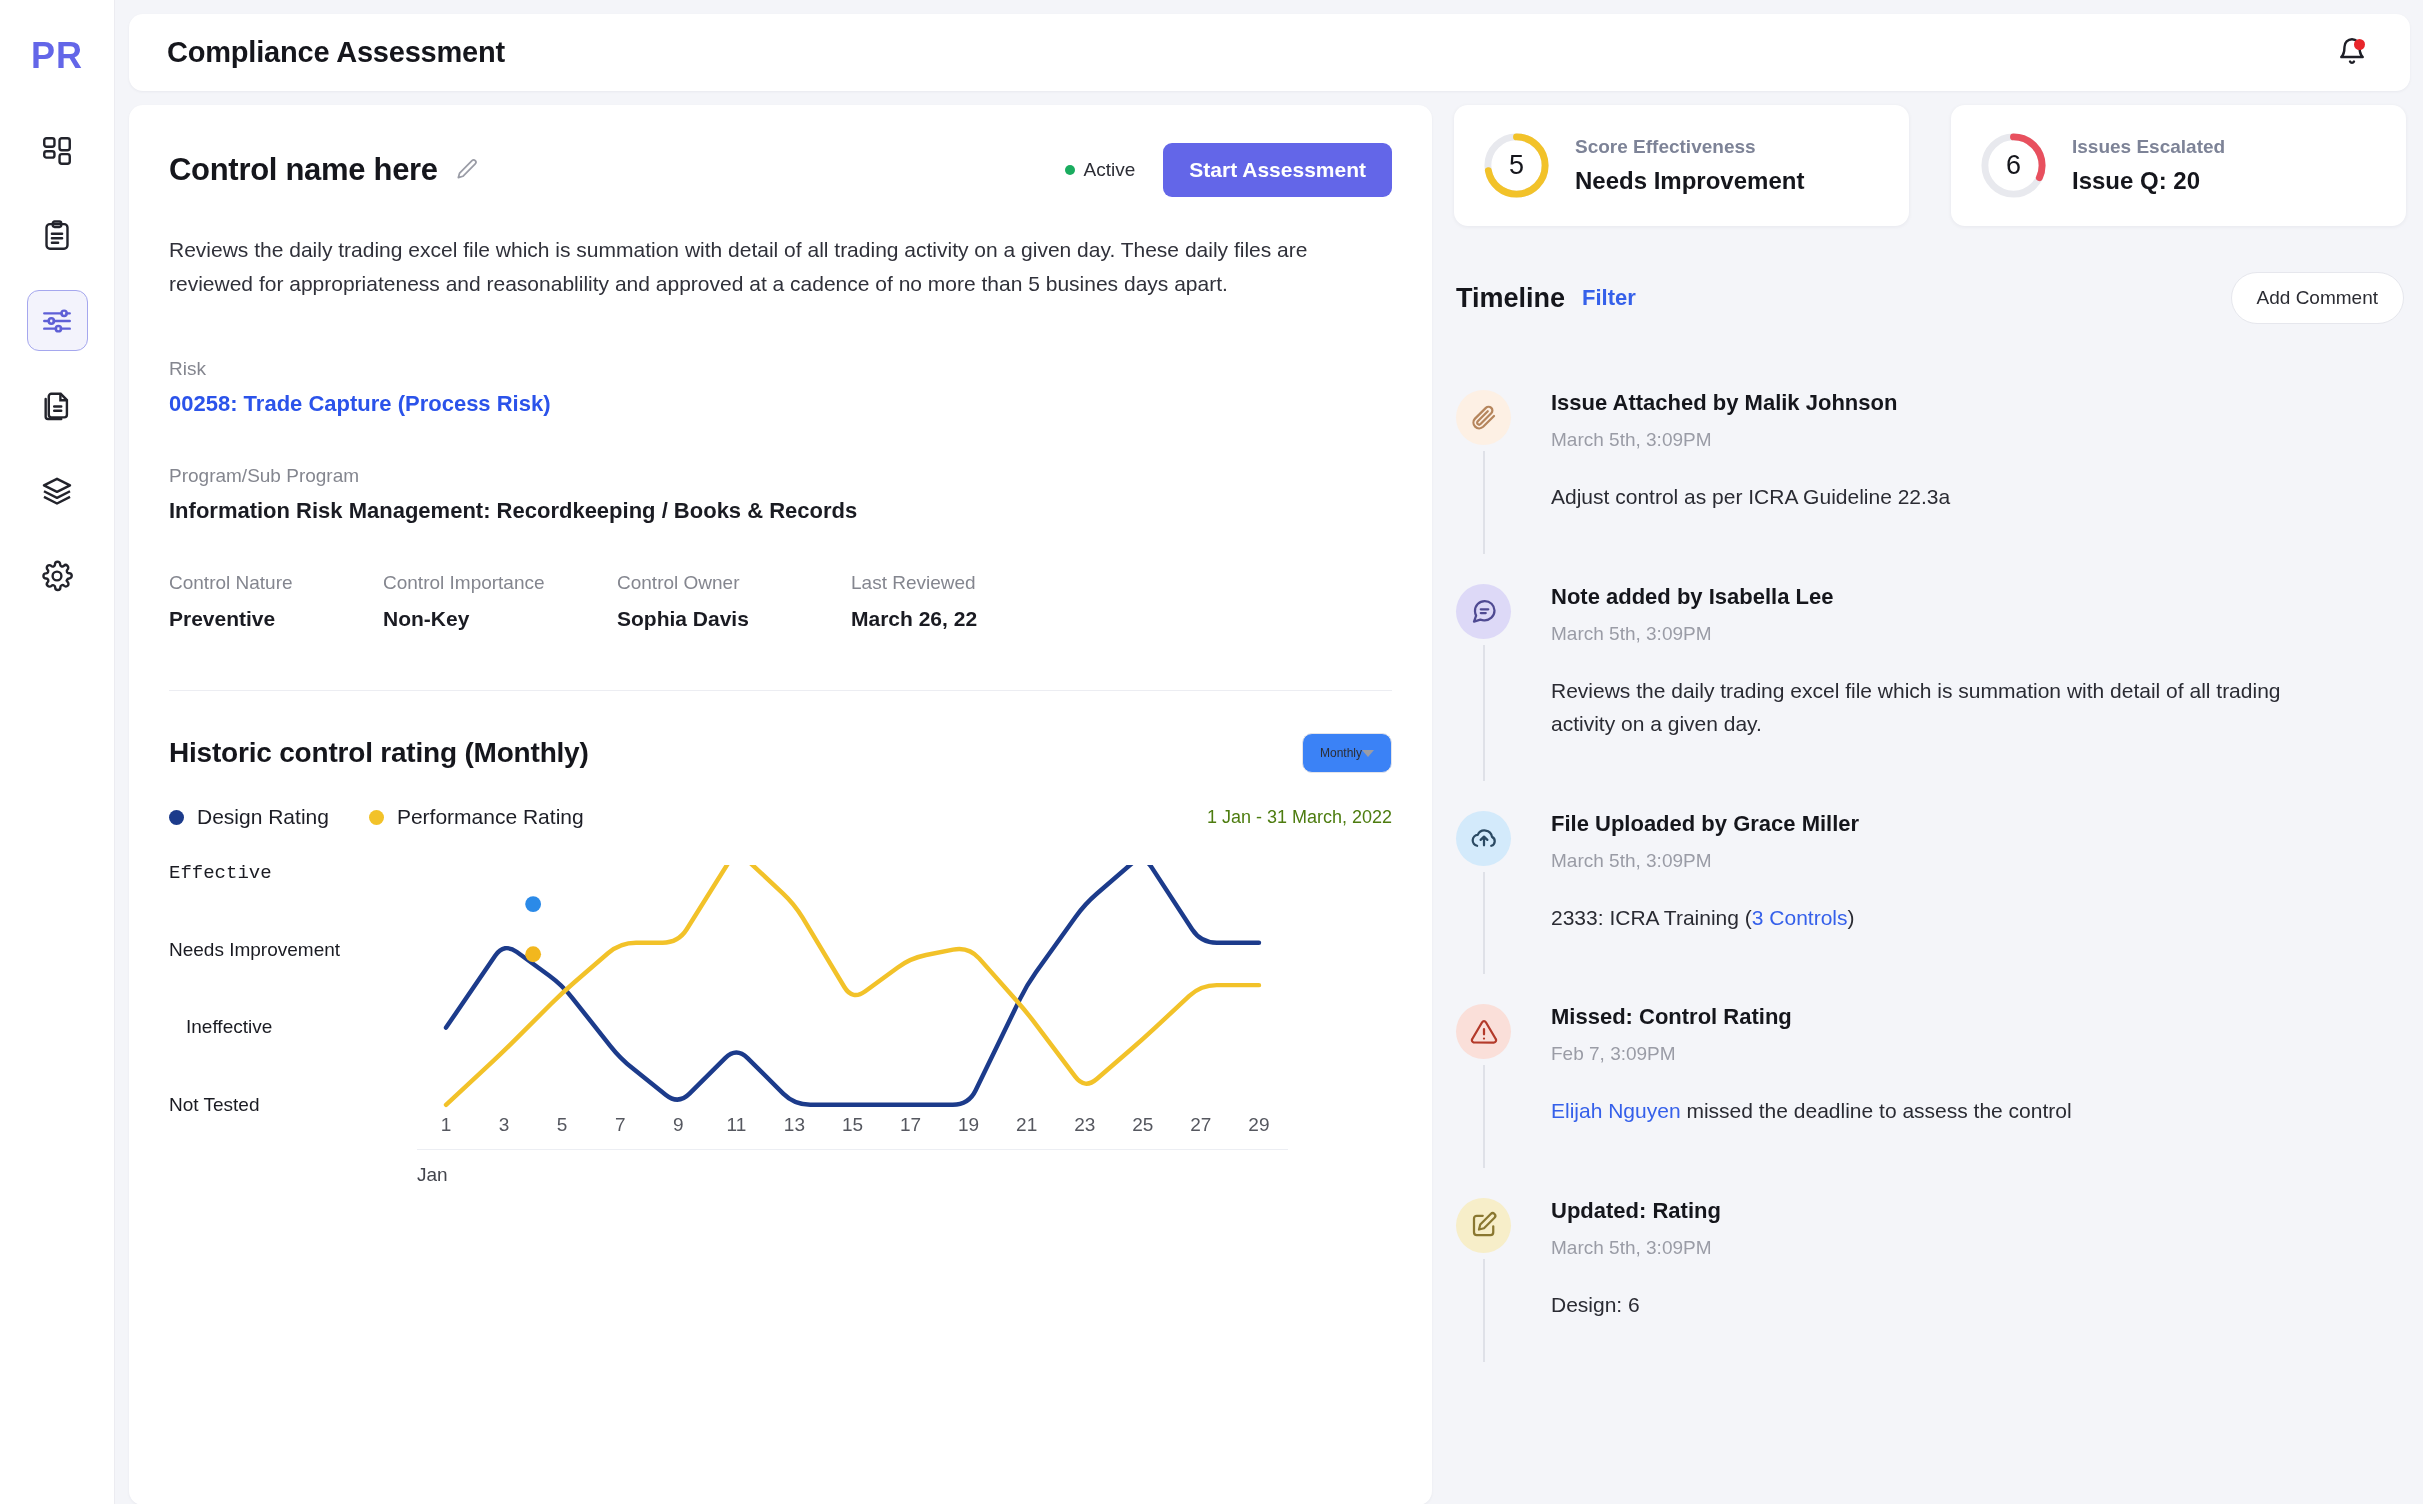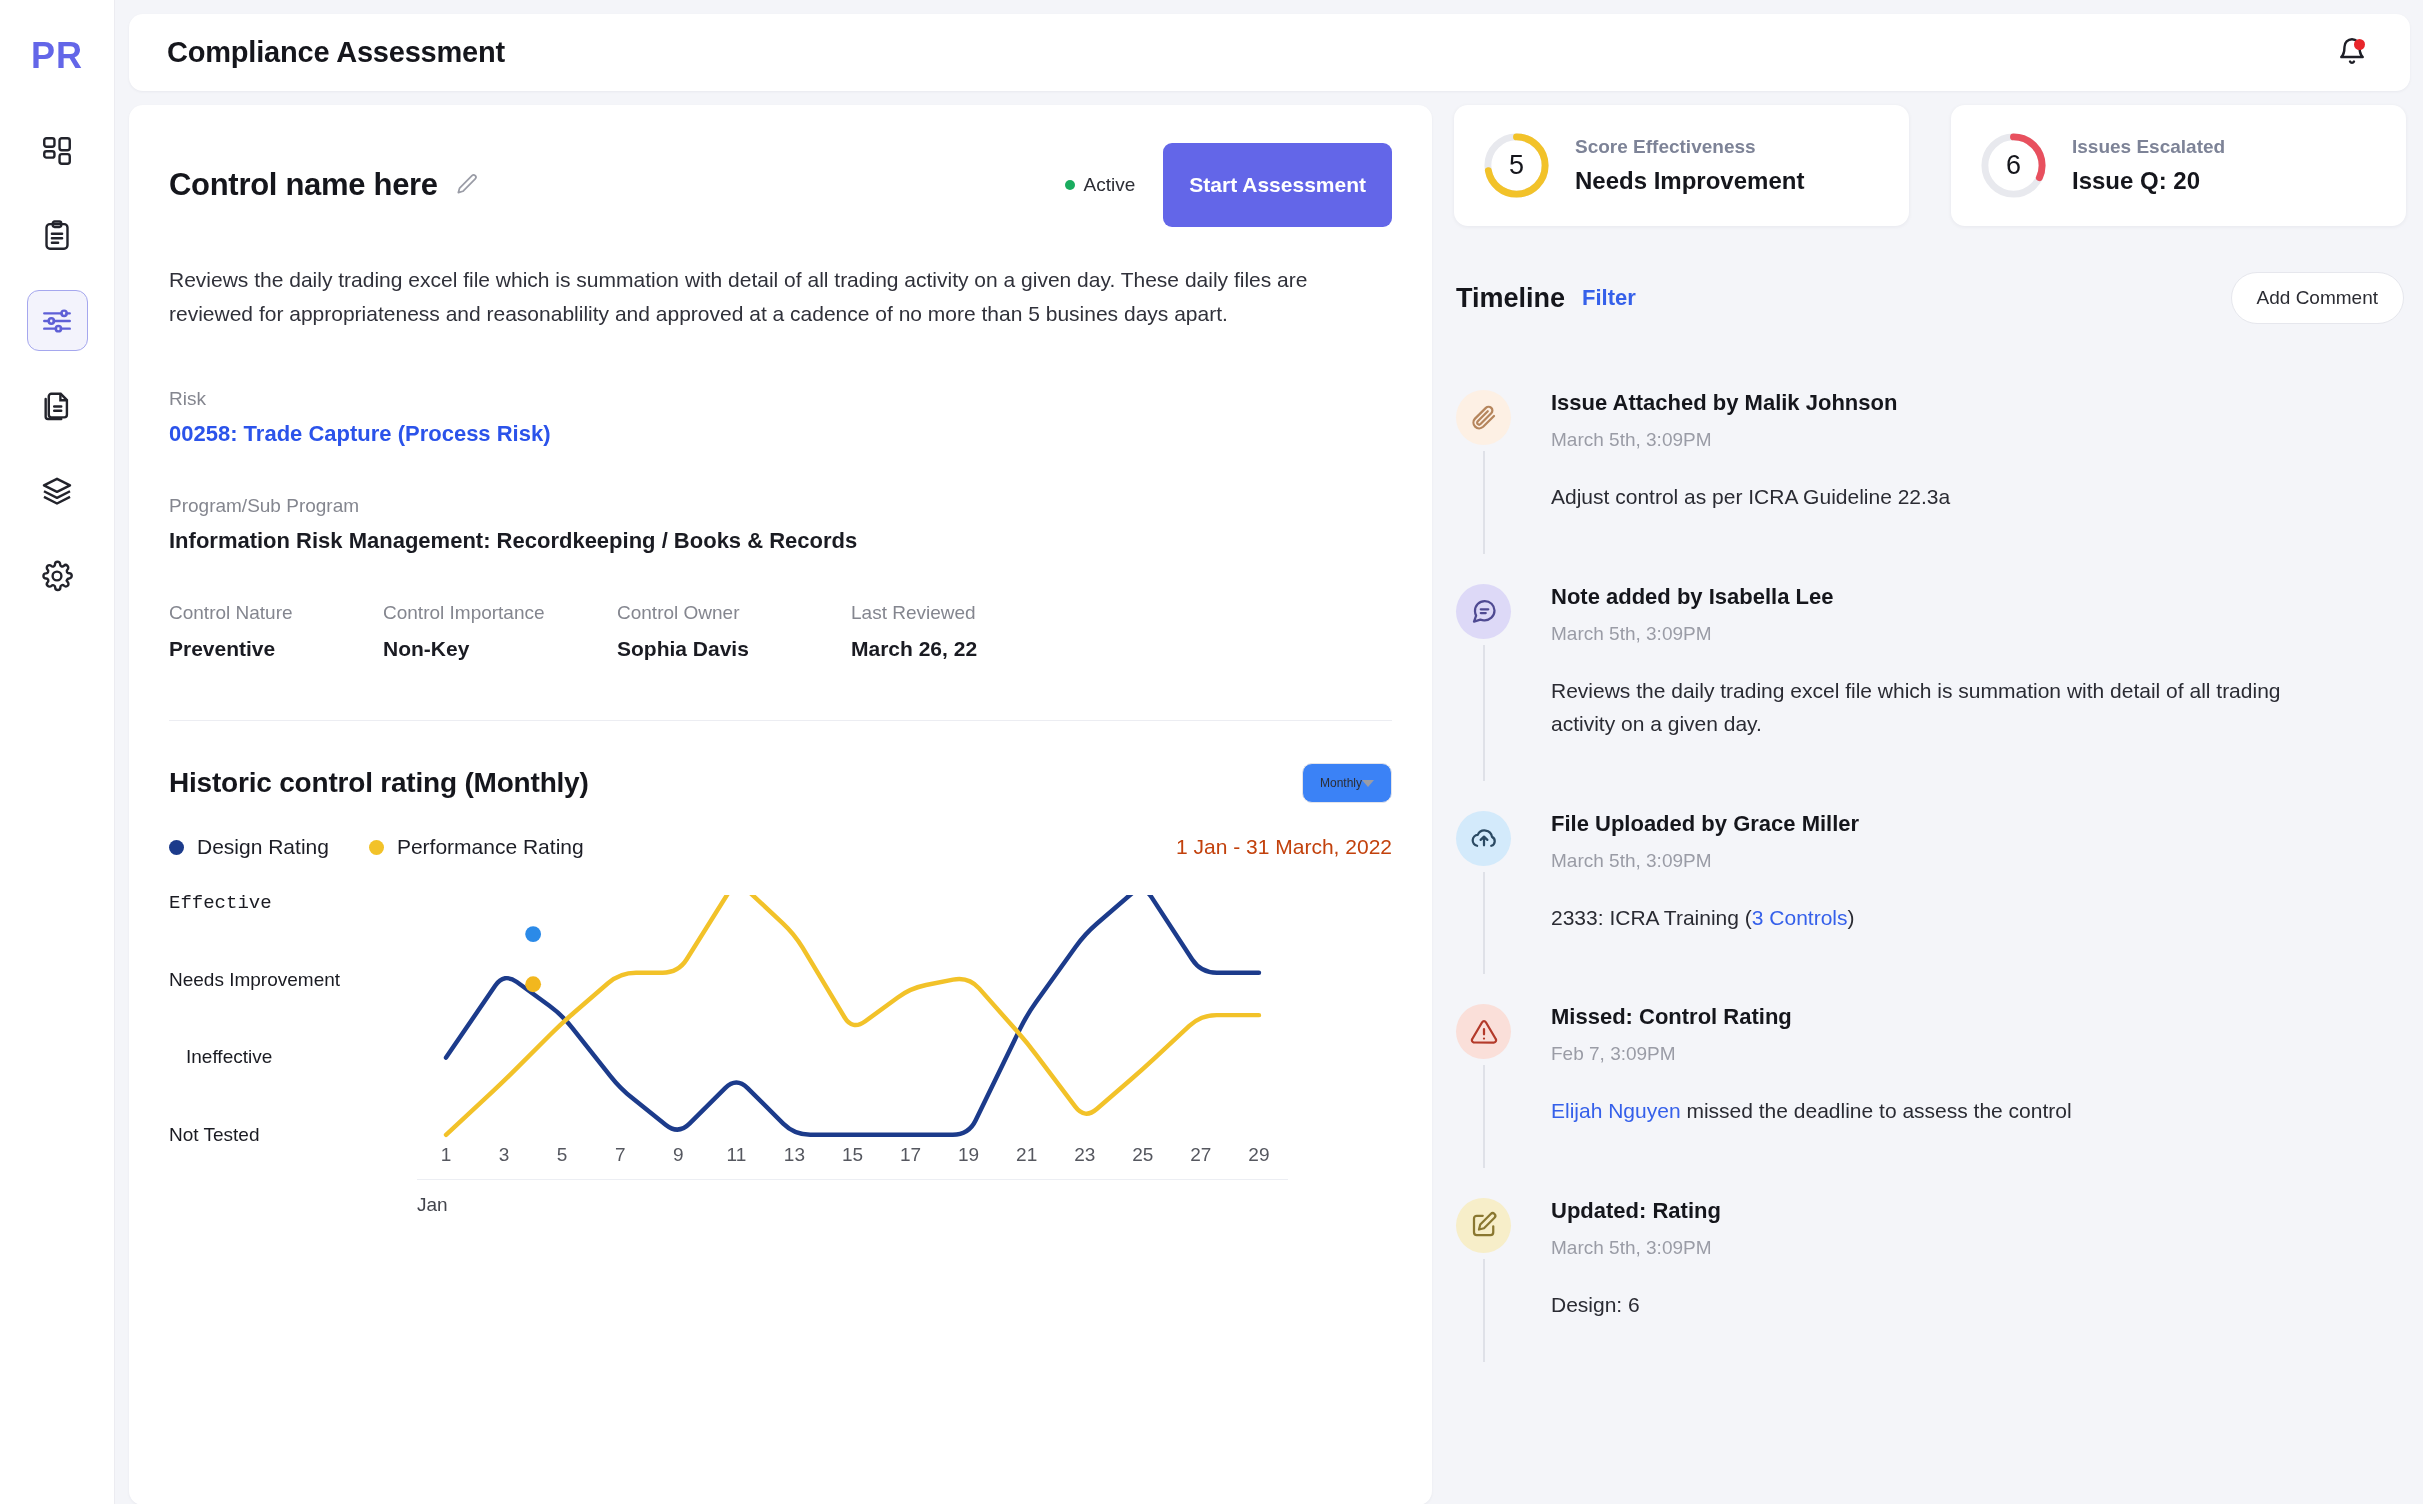--- a/index.html
+++ b/index.html
@@ -66,21 +66,21 @@
   }
   .ctrl-head { display: flex; align-items: center; }
   .ctrl-title { font-size: 31px; font-weight: 700; color: #15161c; letter-spacing: -0.3px; }
   .pencil { margin-left: 16px; display: flex; }
   .ctrl-head-right { margin-left: auto; display: flex; align-items: center; gap: 28px; }
   .status { display: flex; align-items: center; gap: 9px; font-size: 19px; color: #2c2d35; }
   .status .dot { width: 10px; height: 10px; border-radius: 50%; background: #1aac5f; }
   .btn-primary {
     background: #6366e8; color: #fff; border: none;
     font-size: 21px; font-weight: 700;
-    padding: 30px 26px; border-radius: 9px; cursor: pointer;
+    padding: 15px 26px; border-radius: 9px; cursor: pointer;
     font-family: "Liberation Sans", sans-serif;
   }
   .desc { margin-top: 36px; font-size: 21px; line-height: 1.62; color: #30313a; max-width: 1203px; }
 
   .field-label { font-size: 19px; color: #84868f; }
   .field-value { font-size: 21px; color: #1a1b22; font-weight: 700; }
   .risk-block { margin-top: 57px; }
   .risk-link { display:block; margin-top: 11px; font-size: 22px; font-weight: 700; color: #2b53ea; text-decoration: none; }
   .prog-block { margin-top: 48px; }
   .prog-block .field-value { margin-top: 11px; font-size: 22px; }
@@ -98,21 +98,21 @@
   .select-pill {
     margin-left: auto; display: flex; align-items: center; 
     border: 1px solid #e3e4ea; border-radius: 10px;
     padding: 12px 17px; font-size: 12px; color: #2c2d35; background:#3b82f6; cursor: pointer;
   }
   .caret { width: 0; height: 0; border-left: 6px solid transparent; border-right: 6px solid transparent; border-top: 7px solid #9a9ca6; }
 
   .legend-row { margin-top: 32px; display: flex; align-items: center; }
   .legend { display: flex; align-items: center; gap: 13px; margin-right: 40px; font-size: 21px; color: #1d1e26; }
   .legend i { width: 15px; height: 15px; border-radius: 50%; display: inline-block; }
-  .range { margin-left: auto; font-size: 21px; color: #c2410c; }
+  .range { margin-left: auto; font-size: 18px; color: #4d7c0f; }
 
   .plot-wrap { margin-top: 36px; position: relative; height: 297px; }
   .ylabels { position: absolute; left: 0; top: 0; width: 248px; height: 248px; }
   .ylabels div { position: absolute; font-size: 19px; color: #1a1b22; white-space: nowrap; }
   .svg-plot { position: absolute; left: 248px; top: 0; }
   .xaxis { position: absolute; left: 248px; top: 249px; width: 871px; }
   .xticks { display: flex; }
   .xticks span { flex: 1; text-align: center; font-size: 19px; color: #55575f; }
   .xline { margin-top: 13px; height: 1px; background: #eceef3; }
   .xmonth { margin-top: 14px; font-size: 19px; color: #43454d; }

